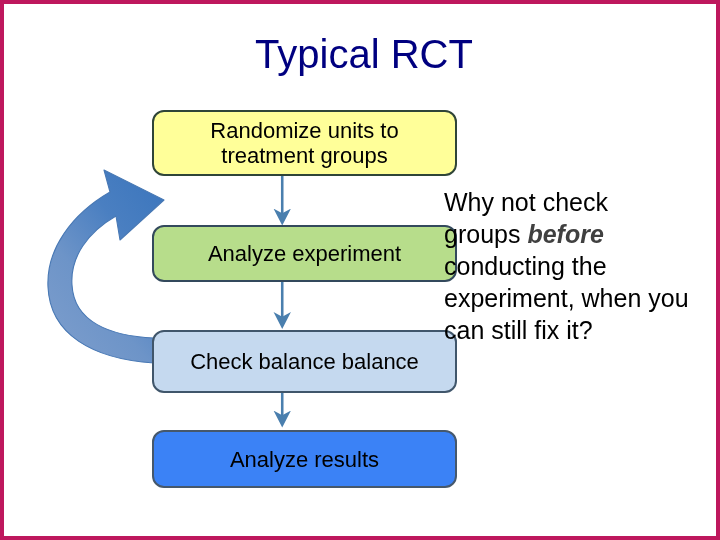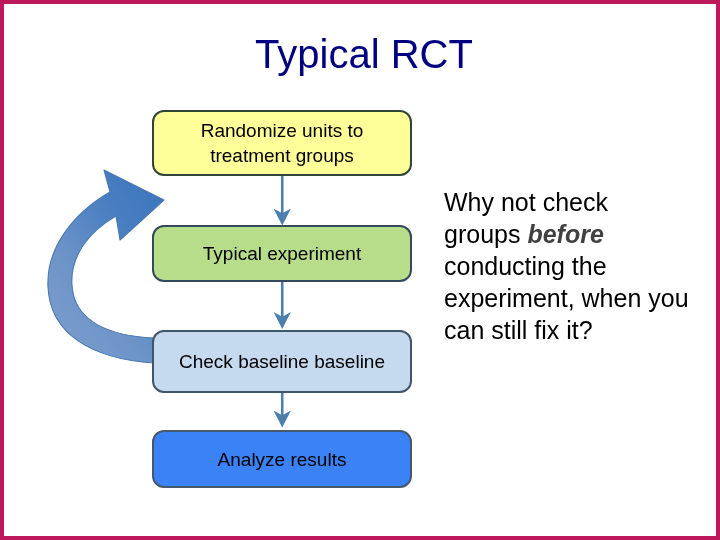--- a/index.html
+++ b/index.html
@@ -32,30 +32,30 @@
     line-height: 44px;
     font-weight: normal;
     letter-spacing: 0px;
     white-space: nowrap;
   }
 
   
   .flow-box {
     position: absolute;
     left: 148px;
-    width: 260px;
+    width: 305px;
     box-sizing: border-box;
     border: 2px solid #31485b;
     border-radius: 12px;
     display: flex;
     align-items: center;
     justify-content: center;
     text-align: center;
     color: #000000;
-    font-size: 19px;
+    font-size: 22px;
     line-height: 25px;
     padding: 4px 10px;
   }
   #box-randomize {
     top: 106px;
     height: 66px;
     background: #ffff99;
     border-color: #2f4538;
   }
   #box-conduct {
@@ -149,25 +149,25 @@
              C 76,78 58,103 60,131
              C 62,168 98,182 142,184
              Z" fill="url(#arrGrad)" stroke="#4878b4" stroke-width="1.1" stroke-linejoin="round"></path>
   </svg>
 
   <div class="flow-box" id="box-randomize">
     <span>Randomize units to treatment groups</span>
   </div>
 
   <div class="flow-box" id="box-conduct">
-    <span>Typical experiment</span>
+    <span>Analyze experiment</span>
   </div>
 
   <div class="flow-box" id="box-baseline">
-    <span>Check baseline baseline</span>
+    <span>Check balance balance</span>
   </div>
 
   <div class="flow-box" id="box-analyze">
     <span>Analyze results</span>
   </div>
 
   <div id="side-text">
     <div>Why not check</div>
     <div><span>groups </span><span class="emph">before</span></div>
     <div>conducting the</div>

